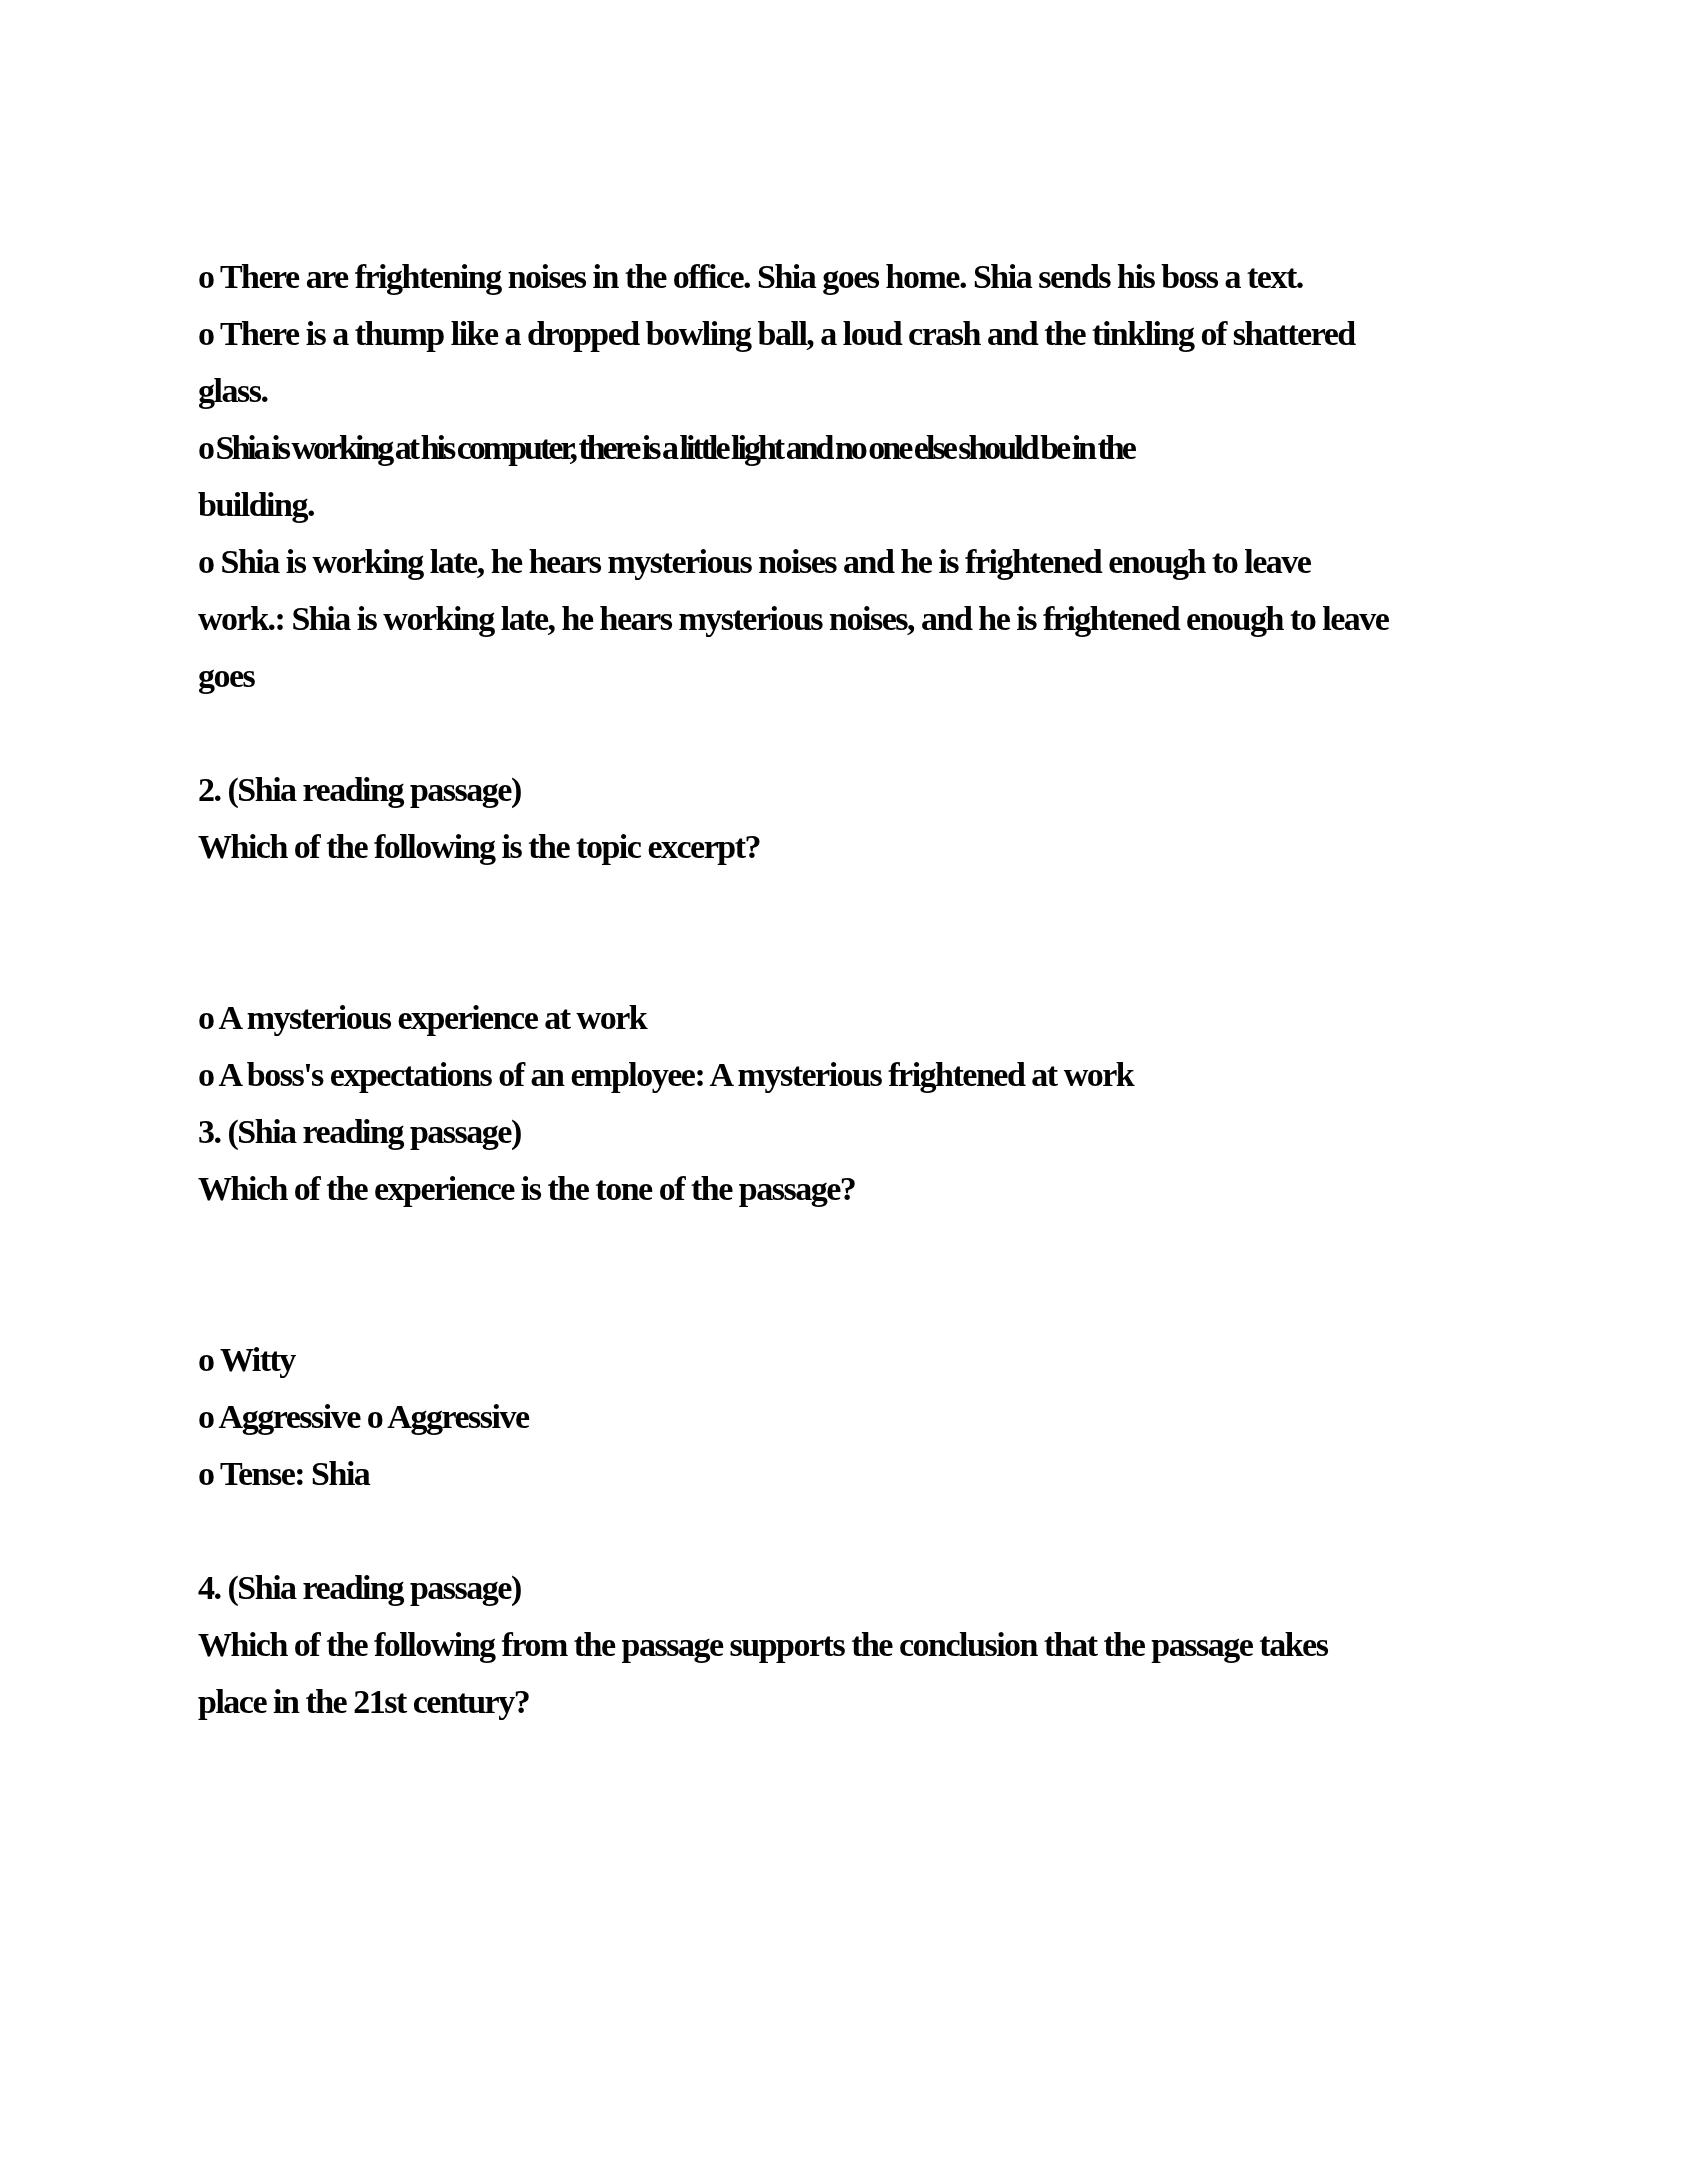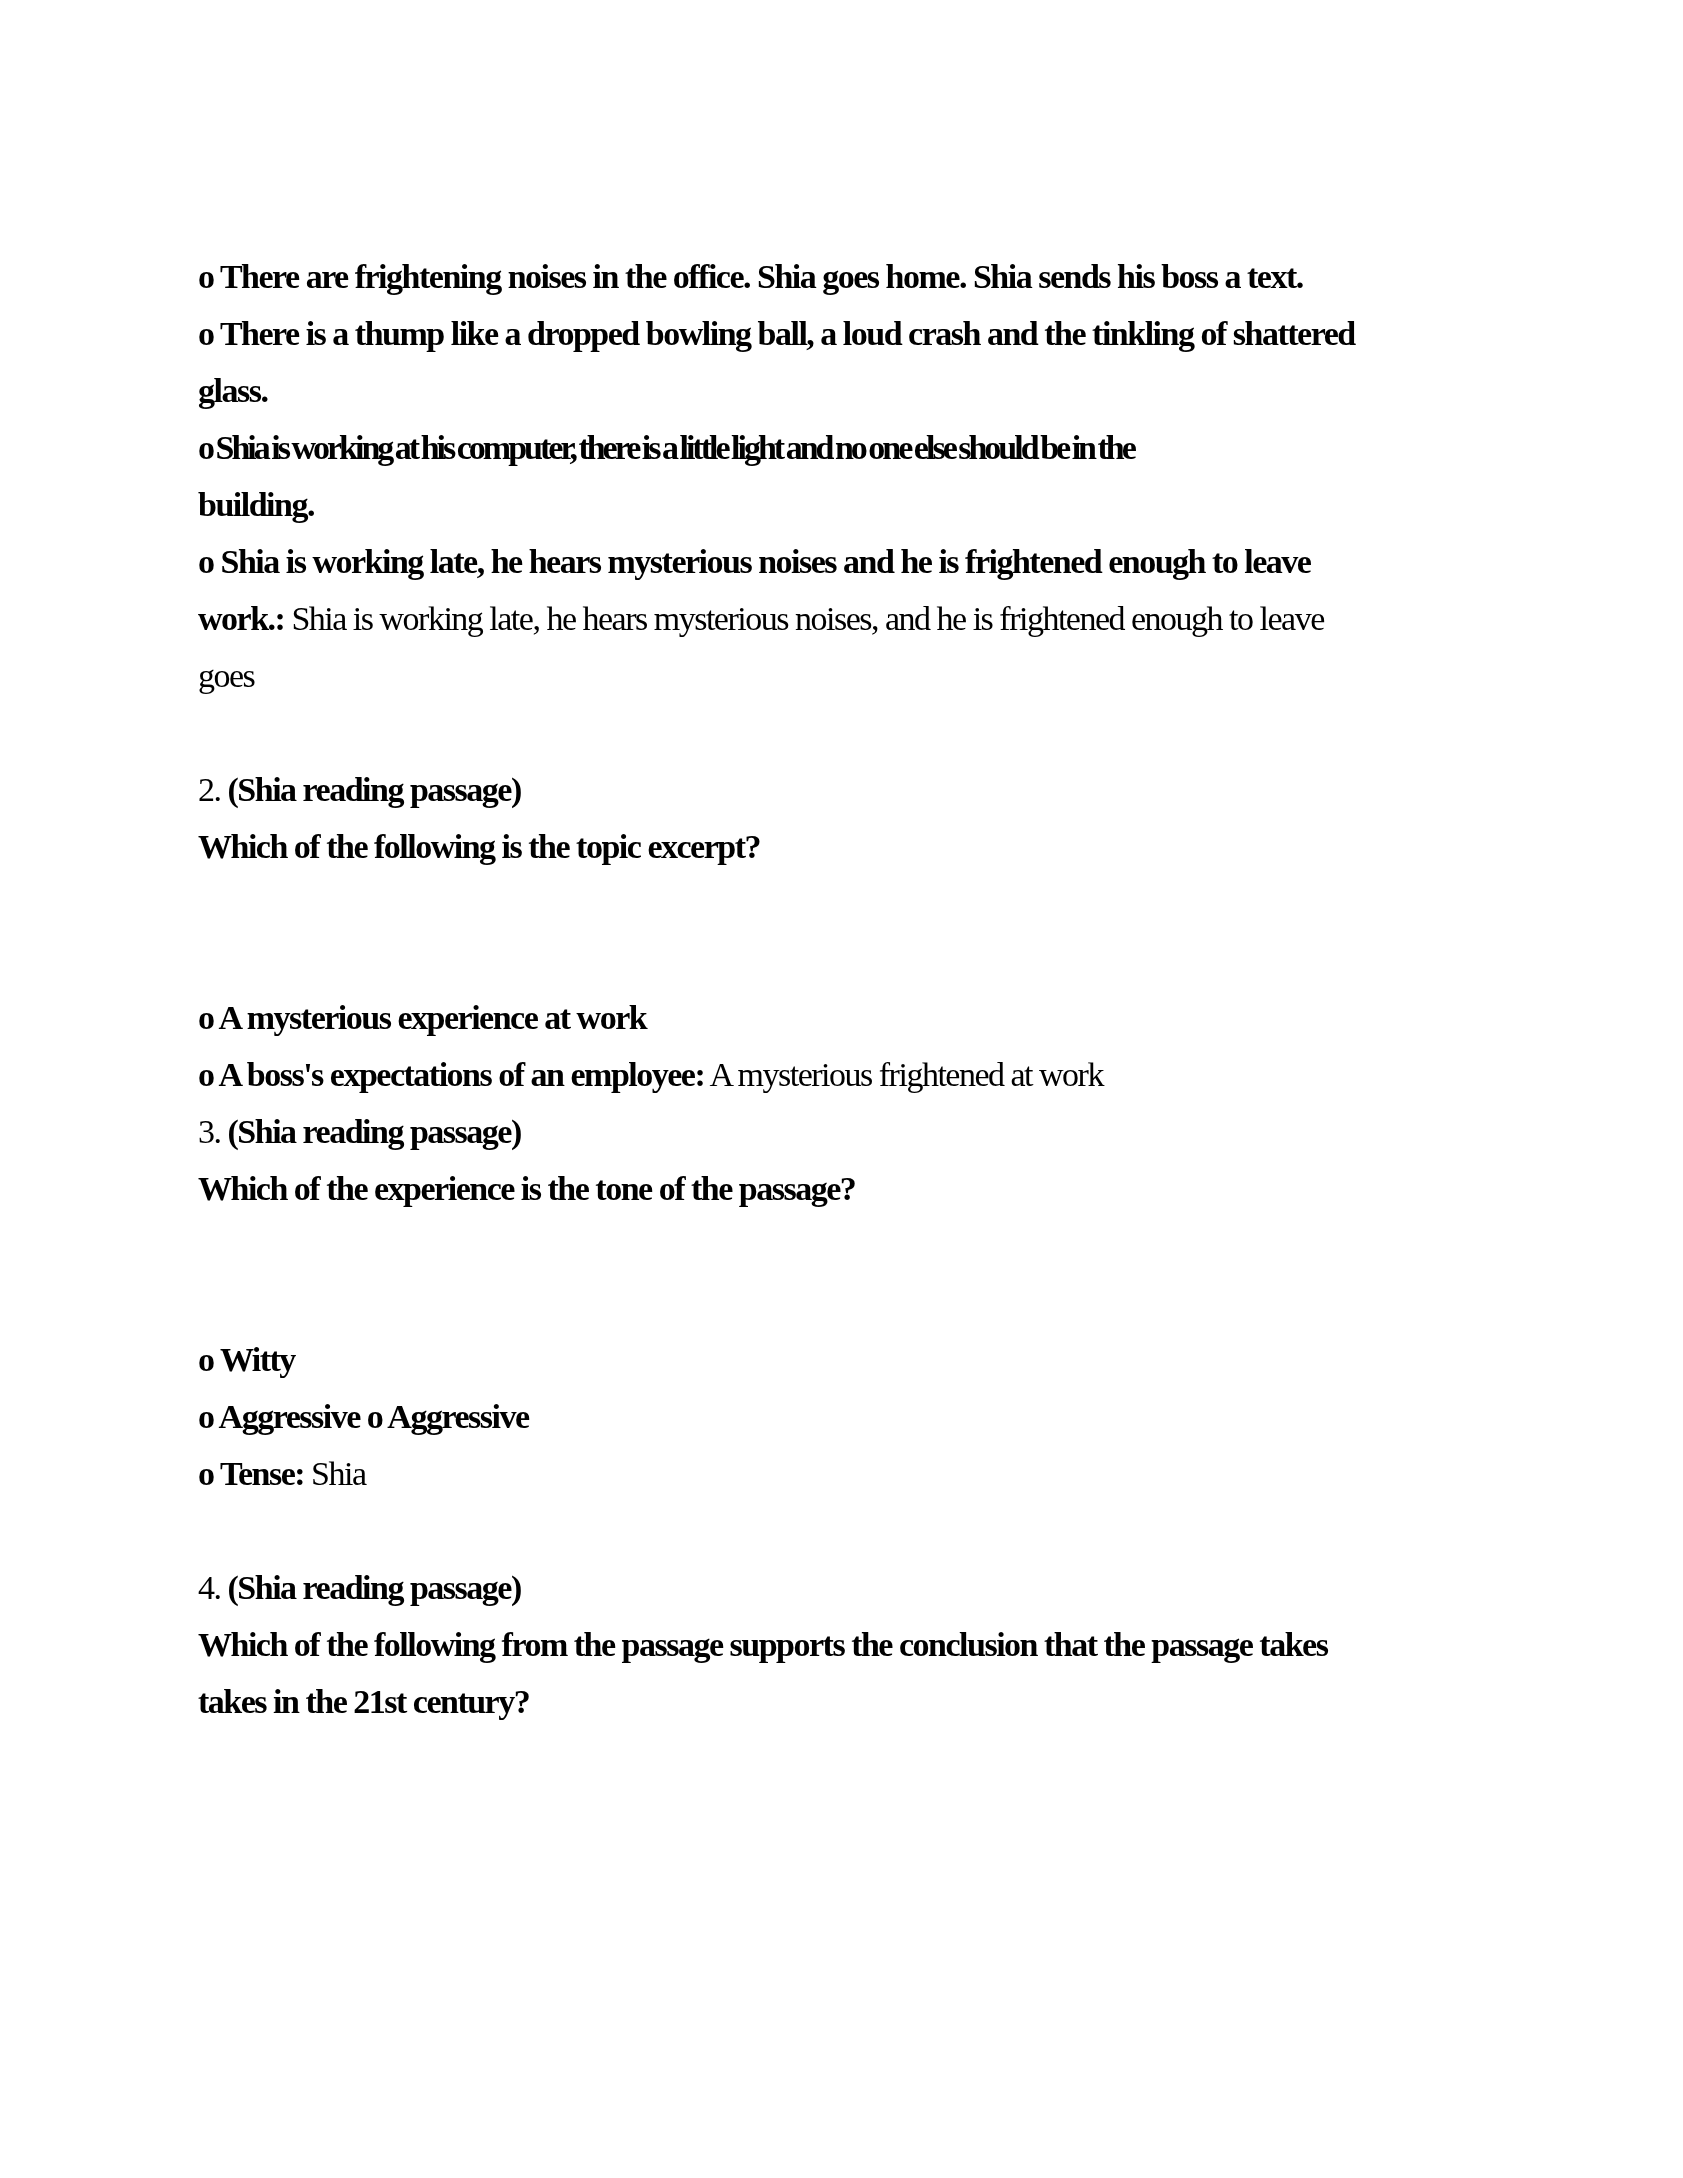--- a/index.html
+++ b/index.html
@@ -35,21 +35,21 @@
     color: #000000;
   }
   .line.xc {
     letter-spacing: -3px;
     word-spacing: -2px;
   }
   .line .b {
     font-weight: bold;
   }
   .line .r {
-    font-weight: normal;
+    font-weight: bold;
   }
 </style>
 </head>
 <body>
 
 <div class="page">
   <div class="content" id="doc-lines">
       <div class="line"><span class="b">o There are frightening noises in the office. Shia goes home. Shia sends his boss a text.</span></div>
       <div class="line"><span class="b">o There is a thump like a dropped bowling ball, a loud crash and the tinkling of shattered</span></div>
       <div class="line"><span class="b">glass.</span></div>
@@ -68,16 +68,16 @@
       <div class="line"><span class="r">3. </span><span class="b">(Shia reading passage)</span></div>
       <div class="line"><span class="b">Which of the experience is the tone of the passage?</span></div>
       <div class="line"></div>
       <div class="line"></div>
       <div class="line"><span class="b">o Witty</span></div>
       <div class="line"><span class="b">o Aggressive o Aggressive</span></div>
       <div class="line"><span class="b">o Tense:</span><span class="r"> Shia</span></div>
       <div class="line"></div>
       <div class="line"><span class="r">4. </span><span class="b">(Shia reading passage)</span></div>
       <div class="line"><span class="b">Which of the following from the passage supports the conclusion that the passage takes</span></div>
-      <div class="line"><span class="b">takes in the 21st century?</span></div>
+      <div class="line"><span class="b">place in the 21st century?</span></div>
     </div>
 </div>
 
 
 </body></html>

